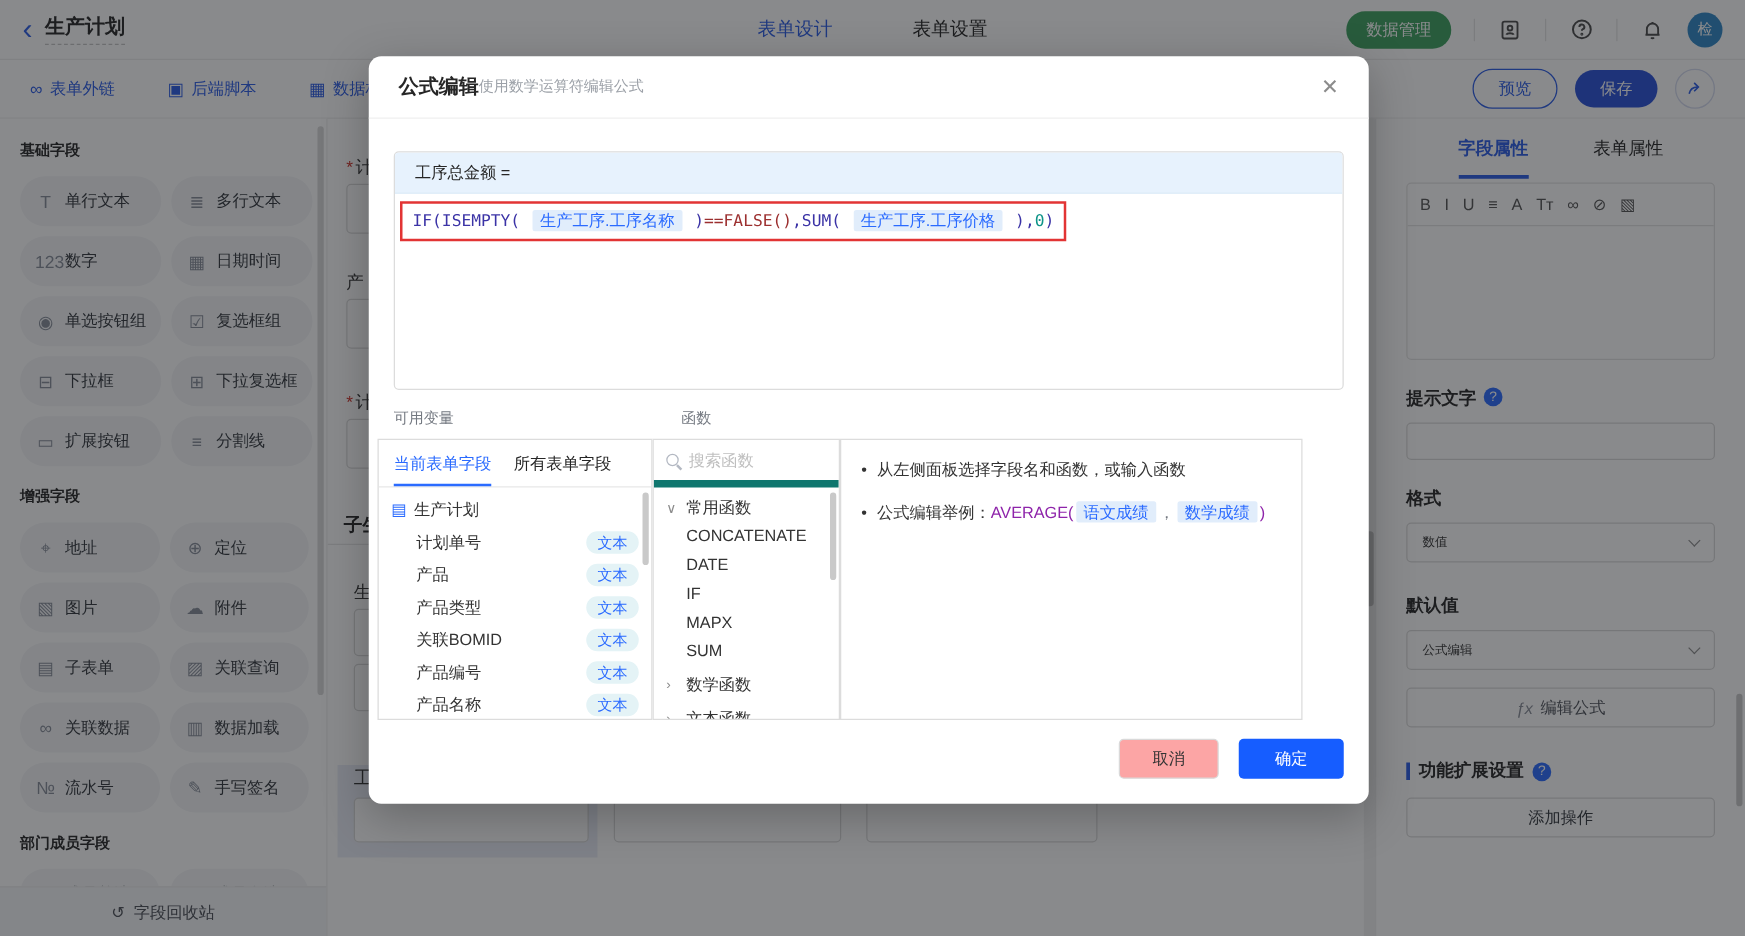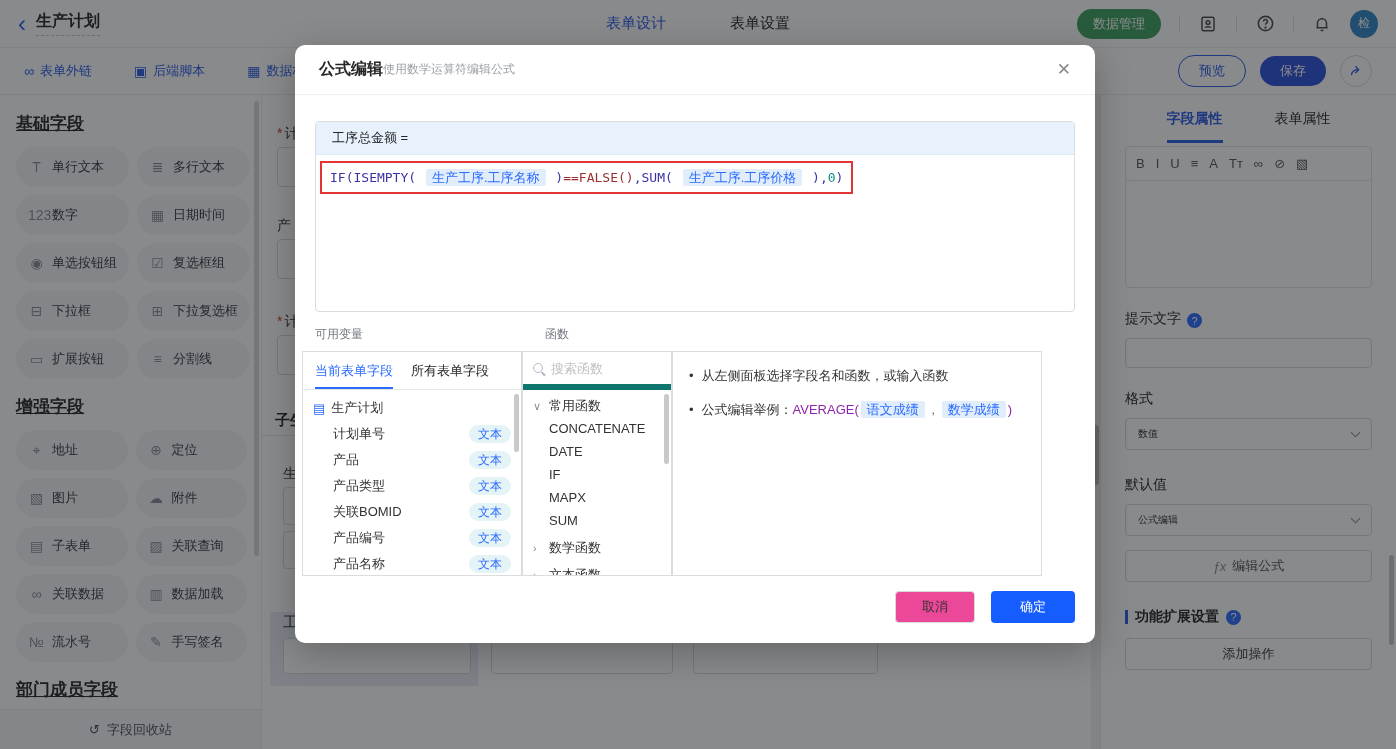--- a/index.html
+++ b/index.html
@@ -31,21 +31,21 @@
   .sublink-icon { font-size:14px; }
   .subright { margin-left:auto; display:flex; align-items:center; gap:14px; }
   .pillbtn { font-size:13px; border-radius:16px; padding:6px 20px; cursor:pointer; }
   .pillbtn.outline { border:1px solid #2b5ce6; color:#2b5ce6; background:#fff; }
   .pillbtn.solid { border:none; background:#2950d8; color:#fff; }
   .sharebtn { width:32px; height:32px; border-radius:50%; border:1px solid #d4daee; background:#fff;
     color:#2b5ce6; display:flex; align-items:center; justify-content:center; cursor:pointer; }
   
   .sidebar { position:absolute; top:95px; left:0; bottom:0; width:262px; background:#fff;
     border-right:1px solid #eee; padding:17px 14px 0 16px; overflow:hidden; z-index:1; }
-  .side-title { font-size:17px; font-weight:bold; margin:0 0 12px;text-decoration:underline; }
+  .side-title { font-size:12px; font-weight:bold; margin:0 0 12px; }
   .grid { display:grid; grid-template-columns:1fr 1fr; gap:8px; margin-bottom:16px; }
   .pill { height:40px; background:#f4f5f7; border-radius:20px; display:flex; align-items:center;
     gap:7px; padding:0 12px; font-size:13px; color:#33373d; cursor:pointer; white-space:nowrap; }
   .picon { color:#878d99; font-size:14px; width:17px; text-align:center; flex:none; }
   .recycle { position:absolute; left:0; right:0; bottom:0; height:40px; background:#f5f6f8;
     border-top:1px solid #ececec; display:flex; align-items:center; justify-content:center;
     gap:7px; font-size:13px; color:#4c5058; cursor:pointer; }
   .side-scroll { position:absolute; right:2px; top:6px; width:5px; height:455px; background:#d8d8d8; border-radius:3px; }
   
   .canvas { position:absolute; left:262px; right:296px; top:95px; bottom:0; background:#fff; z-index:0; }
@@ -61,21 +61,21 @@
   .inspector { position:absolute; top:95px; right:0; bottom:0; width:296px; background:#fff;
     border-left:1px solid #eee; padding:0 24px; overflow:hidden; z-index:1; }
   .insp-tabs { display:flex; gap:52px; justify-content:center; padding-top:15px; height:48px; font-size:14px; }
   .insp-tab { color:#262626; padding-bottom:10px; cursor:pointer; }
   .insp-tab.active { color:#2b5ce6; font-weight:bold; border-bottom:3px solid #2b5ce6; }
   .editor-card { border:1px solid #e3e3e3; border-radius:4px; margin-top:3px; }
   .editor-toolbar { height:34px; border-bottom:1px solid #e3e3e3; display:flex; align-items:center;
     gap:11px; padding:0 10px; color:#555; font-size:13px; }
   .editor-toolbar span { cursor:pointer; }
   .editor-body { height:106px; }
-  .lbl { font-size:14px; font-weight:normal; color:#262626; display:flex; align-items:flex-end; gap:6px; }
+  .lbl { font-size:14px; font-weight:bold; color:#262626; display:flex; align-items:flex-start; gap:6px; }
   .qicon { width:15px; height:15px; border-radius:50%; background:#2b6bff; color:#fff; font-size:11px;
     display:inline-flex; align-items:center; justify-content:center; font-weight:normal; }
   .qicon::after { content:"?"; }
   .tinput { width:100%; height:30px; border:1px solid #d9d9d9; border-radius:4px; padding:0 8px; font-size:13px; }
   .sel { height:32px; border:1px solid #d9d9d9; border-radius:4px; display:flex; align-items:center;
     padding:0 12px; font-size:10px; color:#333; cursor:pointer; }
   .chev { width:7px; height:7px; border-right:1.5px solid #8c8c8c; border-bottom:1.5px solid #8c8c8c;
     transform:rotate(45deg); margin-left:auto; margin-top:-4px; }
   .check-row { display:flex; align-items:center; gap:9px; font-size:14px; color:#333; margin-top:14px; cursor:pointer; }
   .cb { width:15px; height:15px; border:1px solid #c2c6cc; border-radius:2px; background:#fff; flex:none; }
@@ -130,21 +130,21 @@
   .search-ph::placeholder { color:#bfbfbf; }
   .fn-group { display:flex; align-items:center; gap:6px; font-size:13px; color:#333; padding:7px 10px 2px; cursor:pointer; }
   .fn-caret { color:#8c8c8c; font-size:11px; width:10px; }
   .fn-item { padding:4px 10px 4px 26px; font-size:13px; color:#333; cursor:pointer; }
   .help-row { display:flex; gap:8px; font-size:13px; color:#333; margin-bottom:14px; line-height:20px; }
   .bullet { color:#333; }
   .ex-fn { color:#8e24aa; }
   .m-foot { position:absolute; right:20px; bottom:20px; display:flex; gap:16px; }
   .btn { height:32px; border-radius:4px; font-size:13px; cursor:pointer; display:flex;
     align-items:center; justify-content:center; }
-  .btn.cancel { width:80px; background:#ec4899; border:1px solid #d9d9d9; color:#333; }
+  .btn.cancel { width:80px; background:#fca5a5; border:1px solid #d9d9d9; color:#333; }
   .btn.ok { width:84px; background:#165dff; border:none; color:#fff; }
   svg { display:block; }
 </style>
 </head>
 <body>
 
 <div class="topbar">
   <span class="back">‹</span>
   <span class="apptitle">生产计划</span>
   <div class="toptabs">

